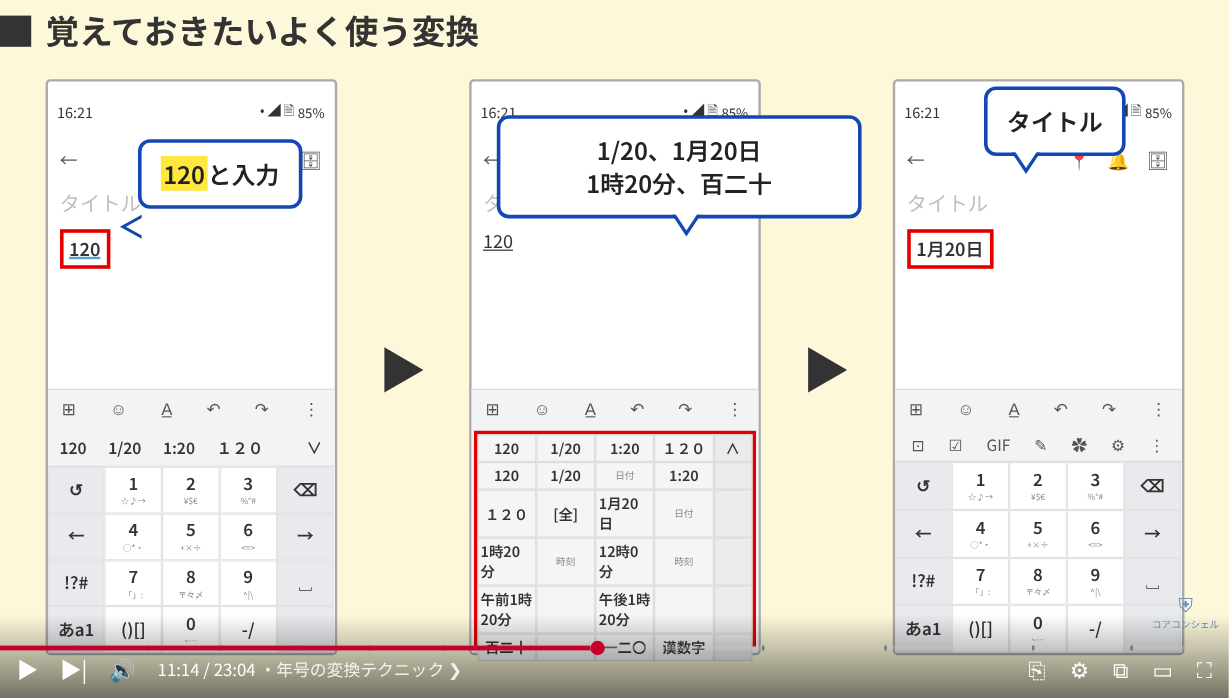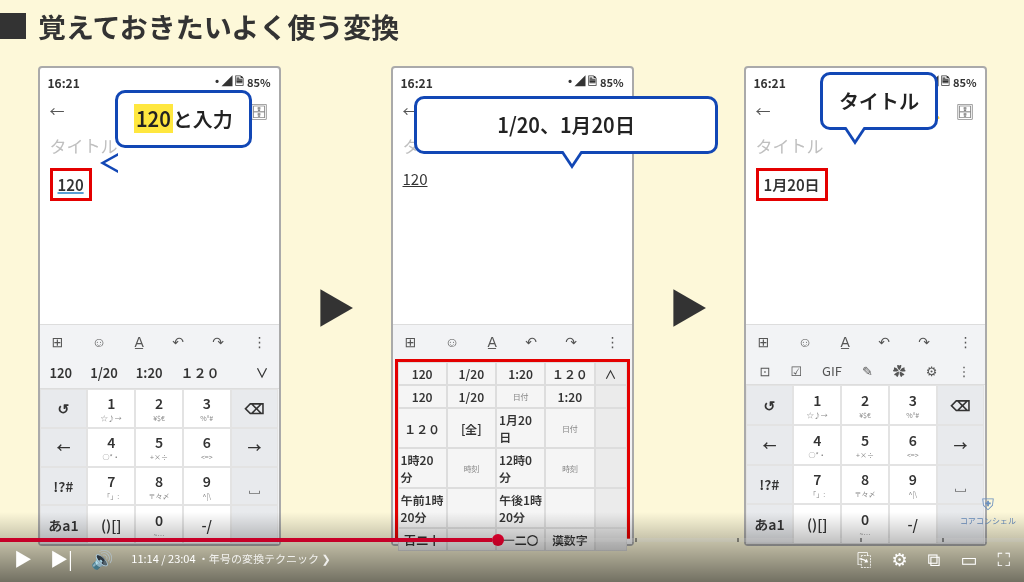--- a/index.html
+++ b/index.html
@@ -2,21 +2,21 @@
 <html><head>
 <meta charset="utf-8">
 <style>
 *{box-sizing:border-box;margin:0;padding:0;font-family:"Hiragino Sans","Noto Sans JP",sans-serif}
 body{width:1024px;height:582px;background:#fdf8d9;position:relative;overflow:hidden}
 .title-bar{display:flex;align-items:center;padding:6px 0}
 .title-square{width:26px;height:26px;background:#333;margin-right:12px}
 .title-text{font-size:28px;font-weight:700;color:#333}
 .stage{display:flex;align-items:center;justify-content:space-around;padding:14px 20px 0}
 .phone{width:243px;height:480px;background:#fff;border:2px solid #aaa;border-radius:4px;display:flex;flex-direction:column;font-size:12px;color:#333;position:relative}
-.statusbar{display:flex;justify-content:space-between;align-items:center;padding:4px 8px;font-size:12px;font-weight:700}
+.statusbar{display:flex;justify-content:space-between;align-items:center;padding:16px 8px;font-size:12px;font-weight:400}
 .sb-icons{display:flex;gap:3px;align-items:center;font-size:11px}
 .toolbar{display:flex;justify-content:space-between;align-items:center;padding:4px 10px;font-size:15px;color:#555}
 .toolbar-icons{display:flex;gap:14px}
 .content{flex:1;padding:8px 10px}
 .title-placeholder{color:#bfbfbf;font-size:17px;margin-bottom:10px}
 .typed-box{display:inline-block;border:3px solid #e40000;padding:3px 5px;font-size:15px;font-weight:600;background:#fff}
 .typed-box .underline{text-decoration:underline;text-decoration-color:#5a9fd4;text-decoration-thickness:2px}
 .kb{height:220px;background:#f2f3f5;border-top:1px solid #ddd;display:flex;flex-direction:column}
 .kb-top{display:flex;justify-content:space-between;padding:4px 8px;font-size:14px;color:#555}
 .kb-top span{padding:2px 4px}
@@ -38,21 +38,21 @@
 
 .yt-controls{position:absolute;bottom:0;left:0;right:0;height:48px;display:flex;align-items:center;padding:0 14px;gap:18px;color:#fff;z-index:20}
 .yt-controls::before{content:"";position:absolute;left:0;right:0;bottom:0;height:70px;background:linear-gradient(to top,rgba(0,0,0,0.55),transparent);z-index:-1}
 .progress-line{position:absolute;bottom:40px;left:0;right:0;height:4px;z-index:20}
 .progress-bg{position:absolute;left:0;right:0;height:4px;background:rgba(255,255,255,0.3)}
 .progress-fg{position:absolute;left:0;width:48%;height:4px;background:#ff0033}
 .progress-dot{position:absolute;left:48%;top:-4px;width:12px;height:12px;border-radius:50%;background:#ff0033}
 .chapter-marks{position:absolute;left:0;right:0;height:4px}
 .chapter-marks span{position:absolute;top:0;width:2px;height:4px;background:rgba(0,0,0,0.4)}
 .yt-btn{font-size:18px;cursor:pointer}
-.yt-time{font-size:11px}
+.yt-time{font-size:14px}
 .yt-right{margin-left:auto;display:flex;gap:20px;align-items:center}
 .logo{position:absolute;right:8px;bottom:56px;font-size:8px;color:#6a8fbf;text-align:center;z-index:3}
 .kb2-top{display:flex;justify-content:space-around;padding:4px 4px;font-size:13px;color:#555;border-bottom:1px solid #ddd}
 </style>
 </head>
 <body>
 
 <div class="title-bar">
   <div class="title-square"></div>
   <div class="title-text">覚えておきたいよく使う変換</div>
@@ -353,28 +353,29 @@
             </div>
             <div class="kb-key alt">
               <div></div>
             </div>
           </div>
         </div>
     </div>
   </div>
 </div>
 
-<div class="callout" style="top:90px;left:115px">
+<div class="callout" style="top:116px;left:115px">
   <span class="highlight">120</span><span>と入力</span>
   <div class="callout-tail" style="left:-18px;top:60px;border-width:10px 18px 10px 0;border-color:transparent #1247b5 transparent transparent"></div>
   <div class="callout-tail" style="left:-13px;top:60px;border-width:10px 18px 10px 0;border-color:transparent #fff transparent transparent"></div>
 </div>
 
 <div class="callout" style="top:96px;left:414px;width:304px">
   <div>1/20、1月20日</div>
+  <div>1時20分、百二十</div>
   <div class="callout-tail" style="left:48%;bottom:-18px;border-width:18px 12px 0 12px;border-color:#1247b5 transparent transparent transparent"></div>
   <div class="callout-tail" style="left:48%;bottom:-13px;border-width:18px 12px 0 12px;border-color:#fff transparent transparent transparent"></div>
 </div>
 
 <div class="callout" style="top:72px;left:820px">
   <span>タイトル</span>
   <div class="callout-tail" style="left:20px;bottom:-18px;border-width:18px 12px 0 12px;border-color:#1247b5 transparent transparent transparent"></div>
   <div class="callout-tail" style="left:20px;bottom:-13px;border-width:18px 12px 0 12px;border-color:#fff transparent transparent transparent"></div>
 </div>
 

